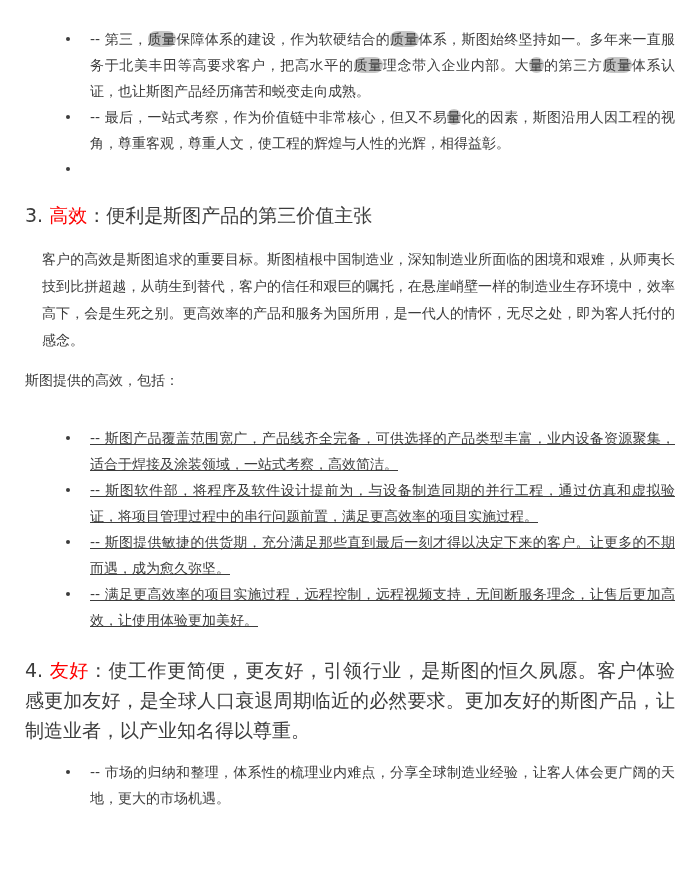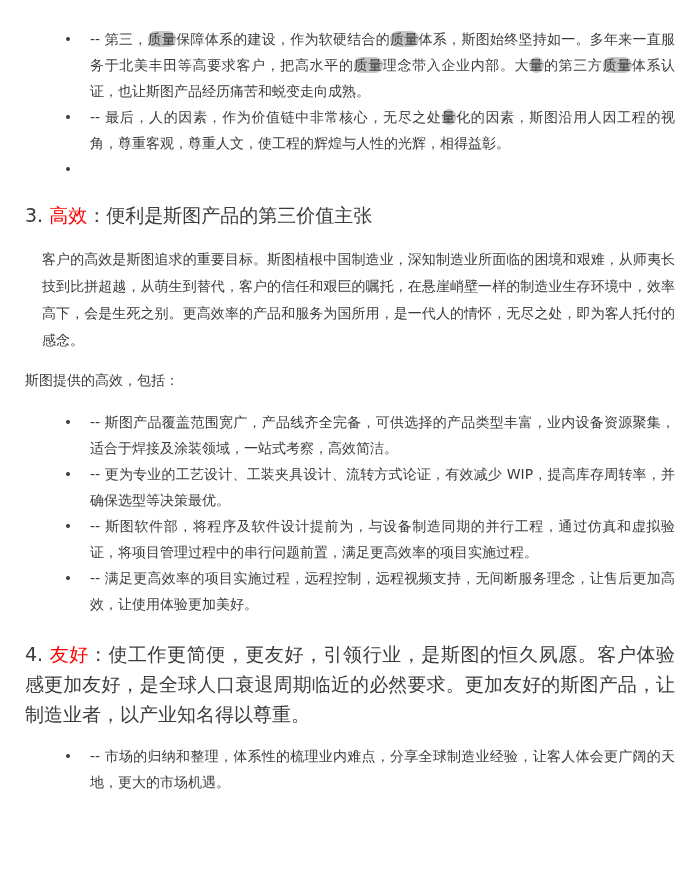--- a/index.html
+++ b/index.html
@@ -60,49 +60,50 @@
     line-height: 27px;
     margin: 0 0 13px 17px;
     text-align: justify;
   }
   p.lead-para {
     font-size: 14px;
     line-height: 26px;
     margin: 10px 0 4px 0;
   }
   ul.bullets.mid {
-    margin-top: 16px;
+    margin-top: 32px;
+    text-decoration: underline;
   }
   ul.bullets.last {
     margin-top: 14px;
   }
   .red { color: #fe0000; }
   .hl { background: #c6c6c6; border-radius: 8px; }
 </style>
 </head>
 <body>
 
 <div class="doc">
 
   <ul class="bullets">
     <li><span>-- 第三，</span><span class="hl">质量</span><span>保障体系的建设，作为软硬结合的</span><span class="hl">质量</span><span>体系，斯图始终坚持如一。多年来一直服务于北美丰田等高要求客户，把高水平的</span><span class="hl">质量</span><span>理念带入企业内部。大</span><span class="hl">量</span><span>的第三方</span><span class="hl">质量</span><span>体系认证，也让斯图产品经历痛苦和蜕变走向成熟。</span></li>
-    <li><span>-- 最后，人的因素，作为价值链中非常核心，无尽之处</span><span class="hl">量</span><span>化的因素，斯图沿用人因工程的视角，尊重客观，尊重人文，使工程的辉煌与人性的光辉，相得益彰。</span></li>
+    <li><span>-- 最后，一站式考察，作为价值链中非常核心，但又不易</span><span class="hl">量</span><span>化的因素，斯图沿用人因工程的视角，尊重客观，尊重人文，使工程的辉煌与人性的光辉，相得益彰。</span></li>
     <li></li>
   </ul>
 
   <h3 class="sec-heading"><span>3. </span><span class="red">高效</span><span>：便利是斯图产品的第三价值主张</span></h3>
 
   <p class="body-para">客户的高效是斯图追求的重要目标。斯图植根中国制造业，深知制造业所面临的困境和艰难，从师夷长技到比拼超越，从萌生到替代，客户的信任和艰巨的嘱托，在悬崖峭壁一样的制造业生存环境中，效率高下，会是生死之别。更高效率的产品和服务为国所用，是一代人的情怀，无尽之处，即为客人托付的感念。</p>
 
   <p class="lead-para">斯图提供的高效，包括：</p>
 
   <ul class="bullets mid">
     <li>-- 斯图产品覆盖范围宽广，产品线齐全完备，可供选择的产品类型丰富，业内设备资源聚集，适合于焊接及涂装领域，一站式考察，高效简洁。</li>
-    <li>-- 更为专业的工艺设计、工装夹具设计、流转方式论证，有效减少 WIP，提高库存周转率，并确保选型等决策最优。</li>
     <li>-- 斯图软件部，将程序及软件设计提前为，与设备制造同期的并行工程，通过仿真和虚拟验证，将项目管理过程中的串行问题前置，满足更高效率的项目实施过程。</li>
+    <li>-- 斯图提供敏捷的供货期，充分满足那些直到最后一刻才得以决定下来的客户。让更多的不期而遇，成为愈久弥坚。</li>
     <li>-- 满足更高效率的项目实施过程，远程控制，远程视频支持，无间断服务理念，让售后更加高效，让使用体验更加美好。</li>
   </ul>
 
   <h4 class="sec-heading-big"><span>4. </span><span class="red">友好</span><span>：使工作更简便，更友好，引领行业，是斯图的恒久夙愿。客户体验感更加友好，是全球人口衰退周期临近的必然要求。更加友好的斯图产品，让制造业者，以产业知名得以尊重。</span></h4>
 
   <ul class="bullets last">
     <li>-- 市场的归纳和整理，体系性的梳理业内难点，分享全球制造业经验，让客人体会更广阔的天地，更大的市场机遇。</li>
   </ul>
 
 </div>

